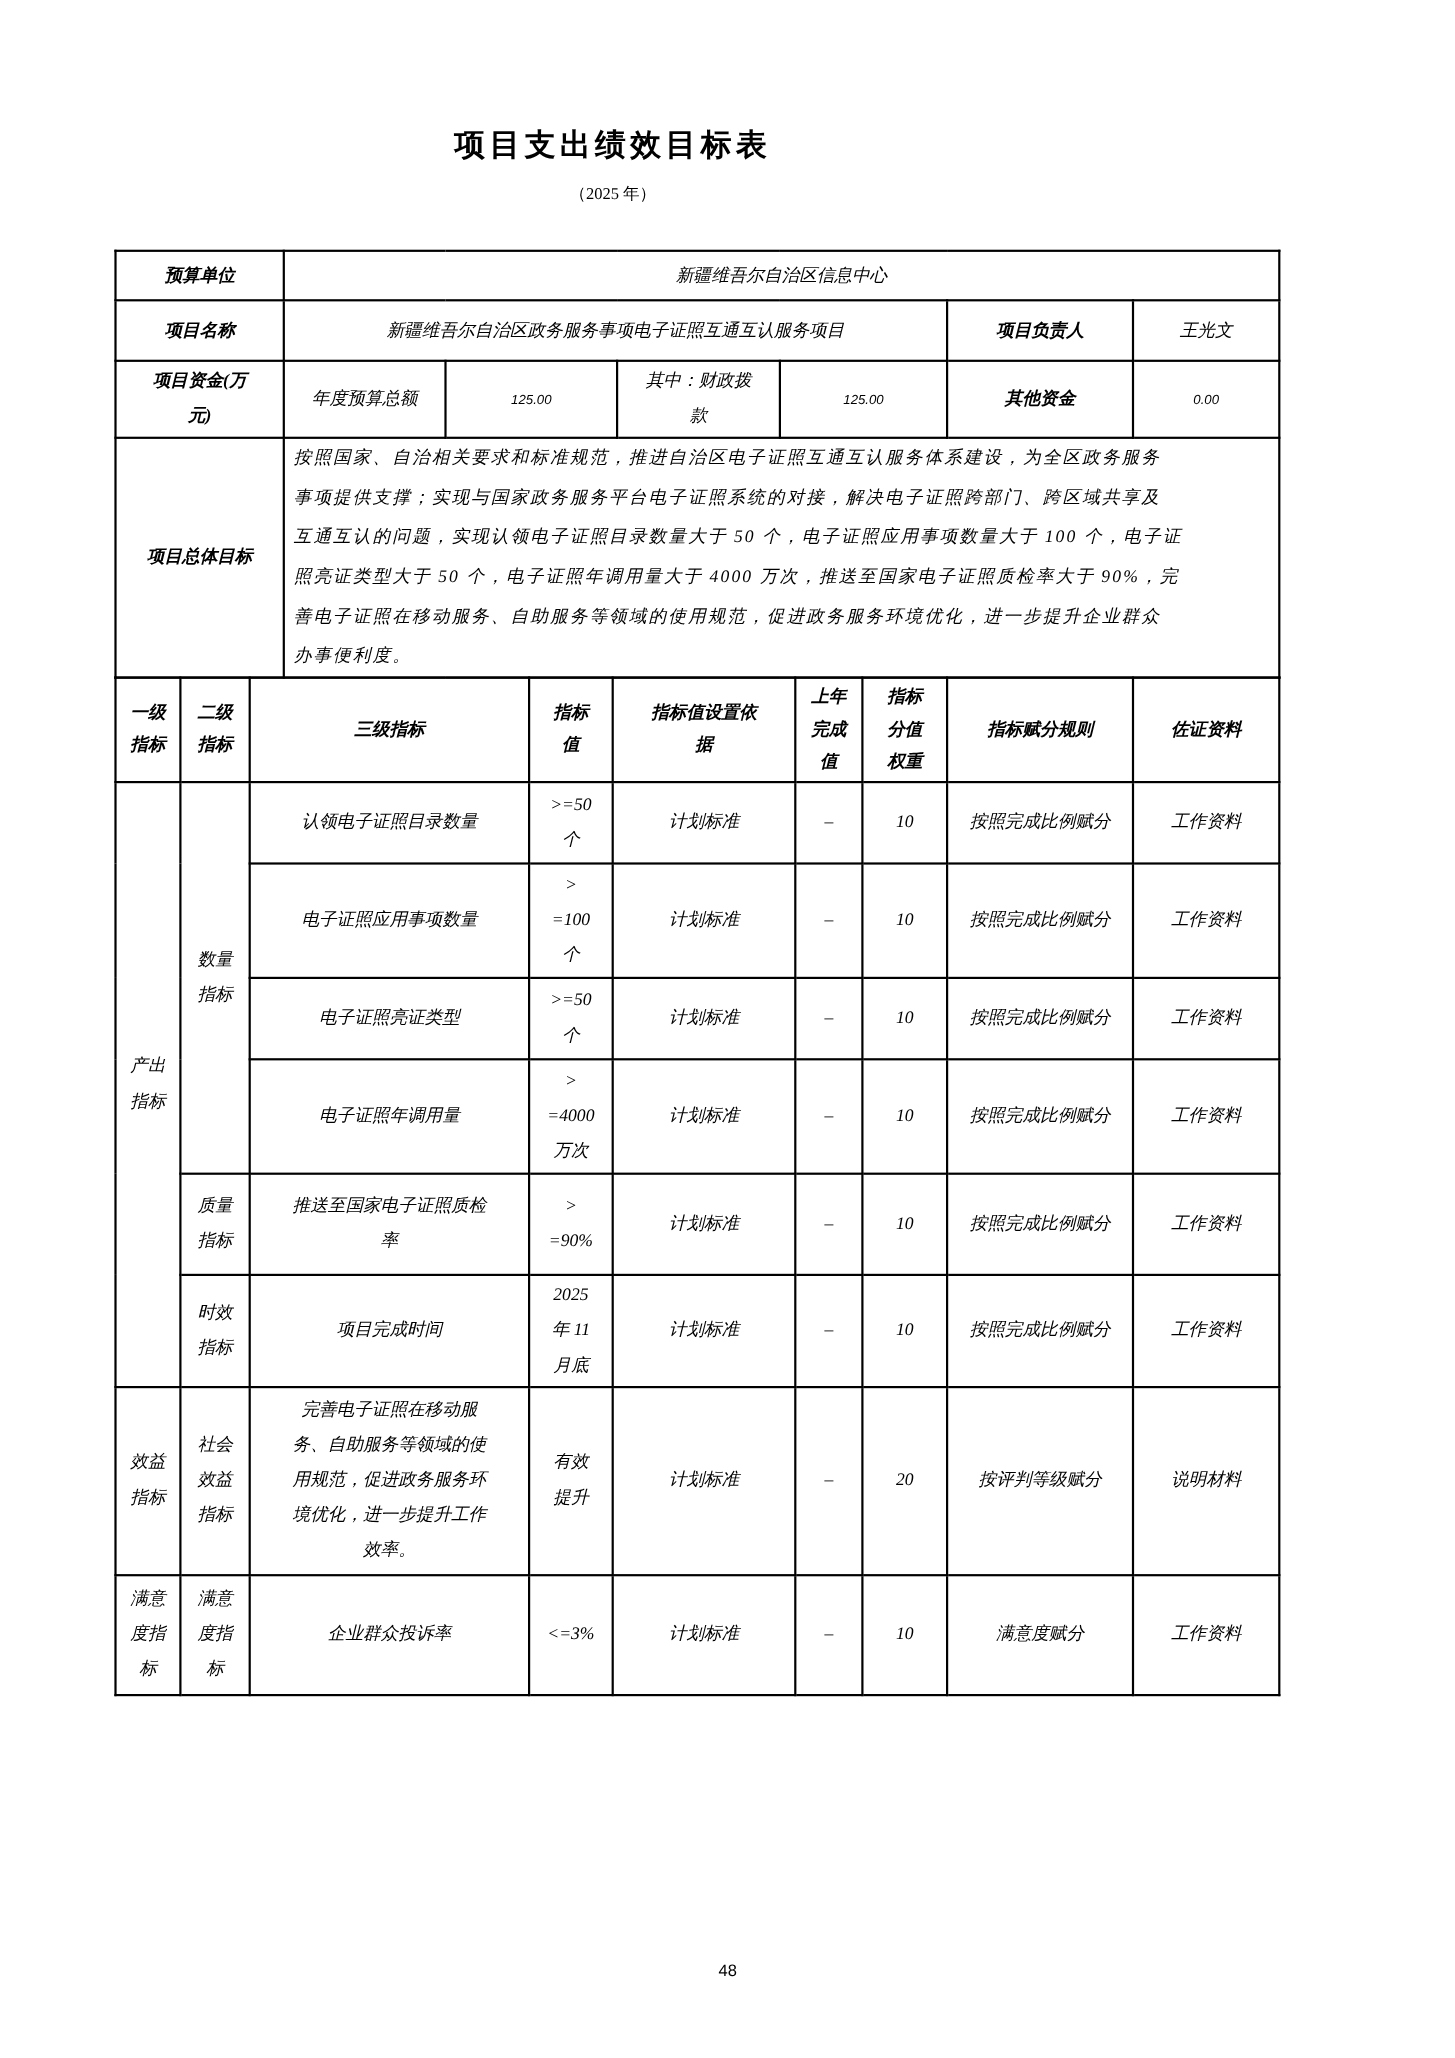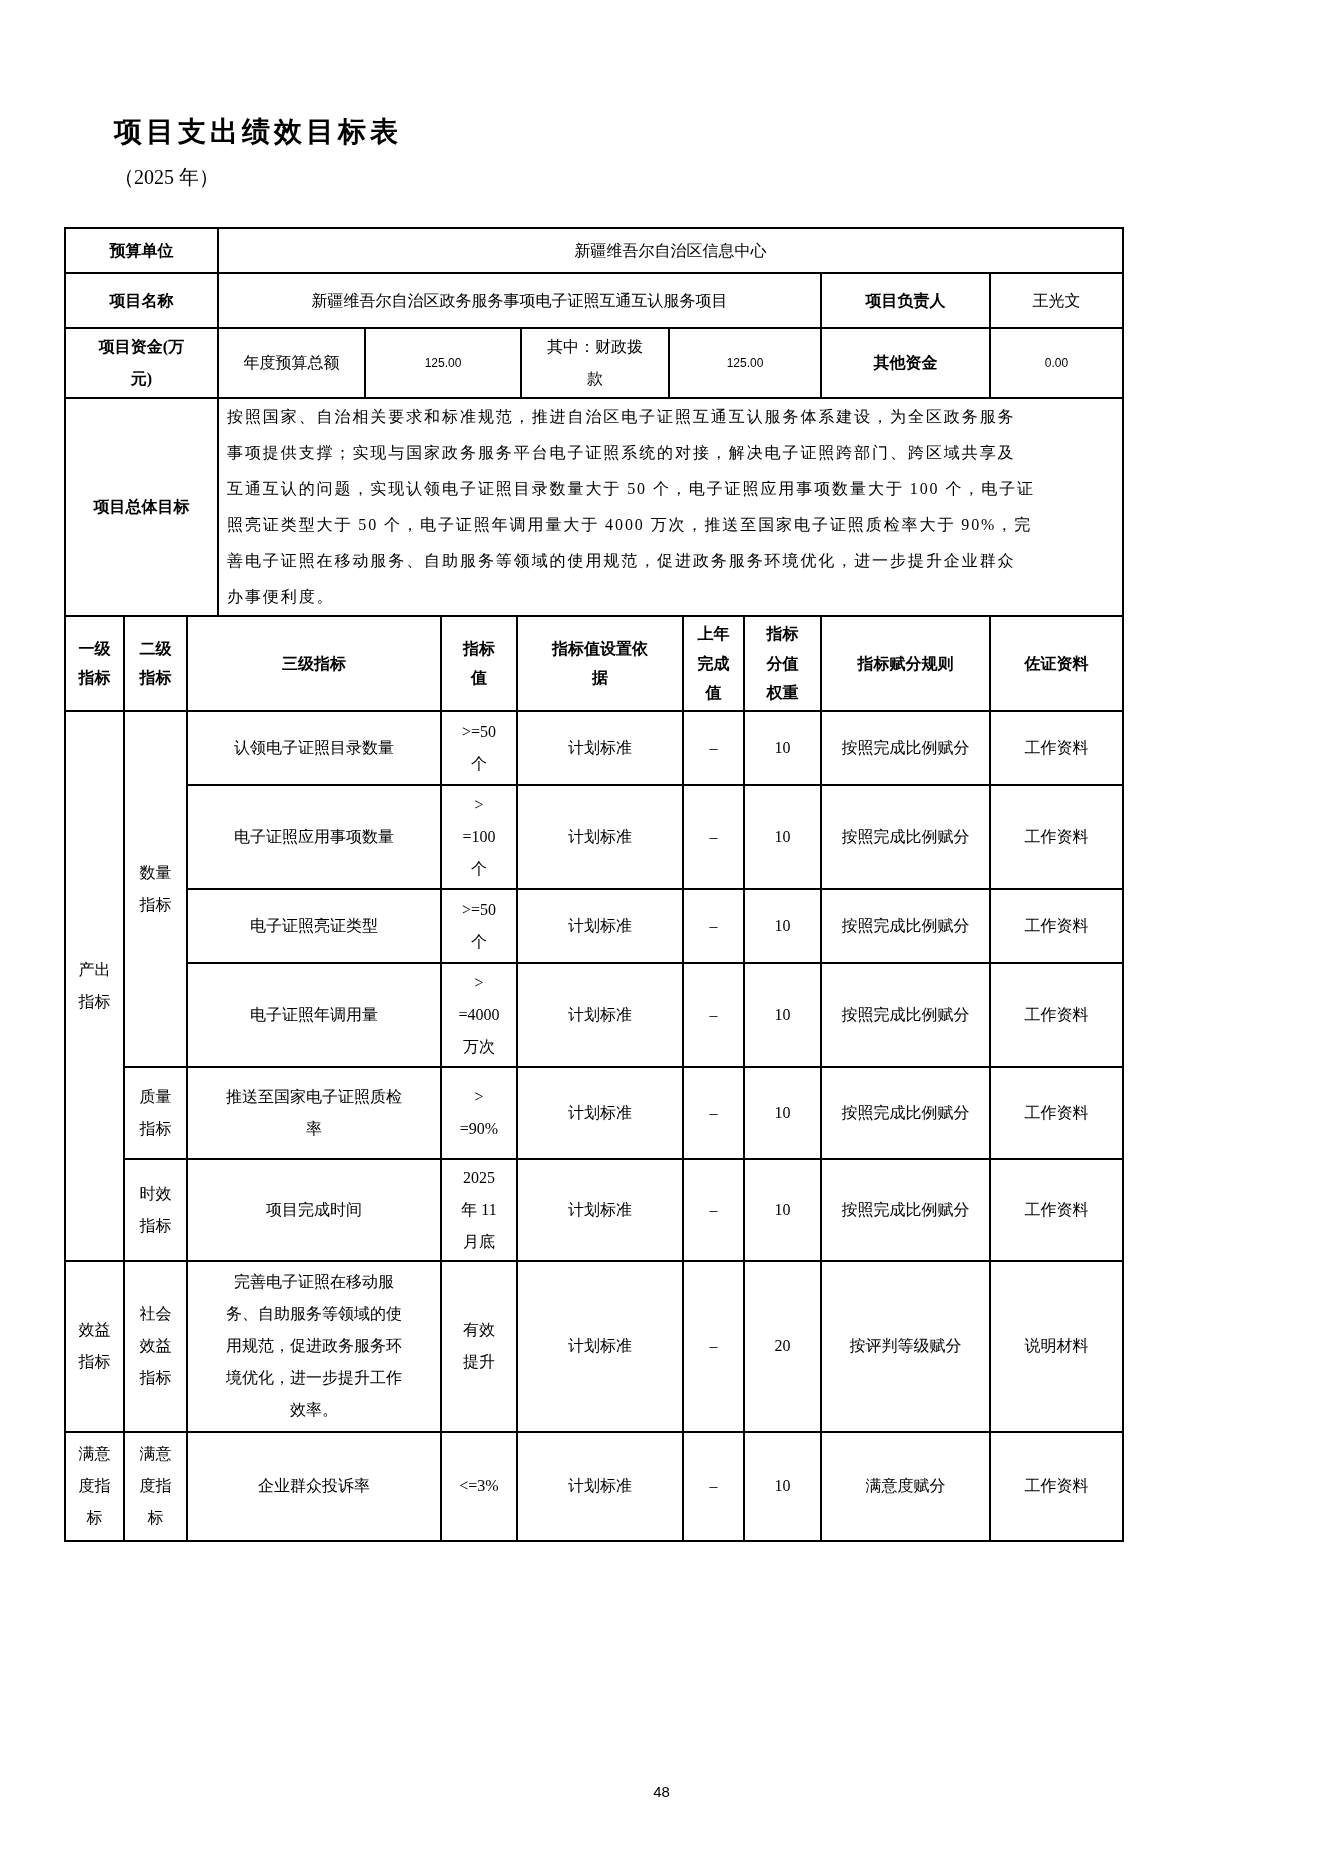--- a/index.html
+++ b/index.html
@@ -4,29 +4,29 @@
 <style>
   html,body{margin:0;padding:0;background:#e8e8e8;}
   .page{
     position:relative;
     width:1323px;height:1871px;
     background:#ffffff;
     margin:0 auto;
     font-family:"Liberation Serif","DejaVu Serif",serif;
     color:#000;
   }
-  .textcol{margin-left:114px;width:886px;}
+  .textcol{margin-left:114px;width:886px;text-align:center;}
   .doc-title{
     margin:0;padding-top:112px;
     font-size:28px;line-height:40px;font-weight:bold;
     font-family:"Liberation Sans","DejaVu Sans",sans-serif;
     letter-spacing:4px;
   }
-  .doc-subtitle{margin-top:14px;font-size:20px;line-height:22px;}
-  table{border-collapse:collapse;table-layout:fixed;margin-left:64px;width:1058px;}
+  .doc-subtitle{margin-top:14px;font-size:15px;line-height:22px;}
+  table{border-collapse:collapse;table-layout:fixed;margin-left:104px;width:1058px;font-style:italic;}
   .tblB{margin-top:-2px;border-radius:26px;}
   td,th{
     border:2px solid #000;
     text-align:center;vertical-align:middle;
     font-size:16px;line-height:2.0;
     white-space:pre-line;
     padding:2px;
     overflow:hidden;
   }
   th{font-weight:bold;line-height:1.85;}

